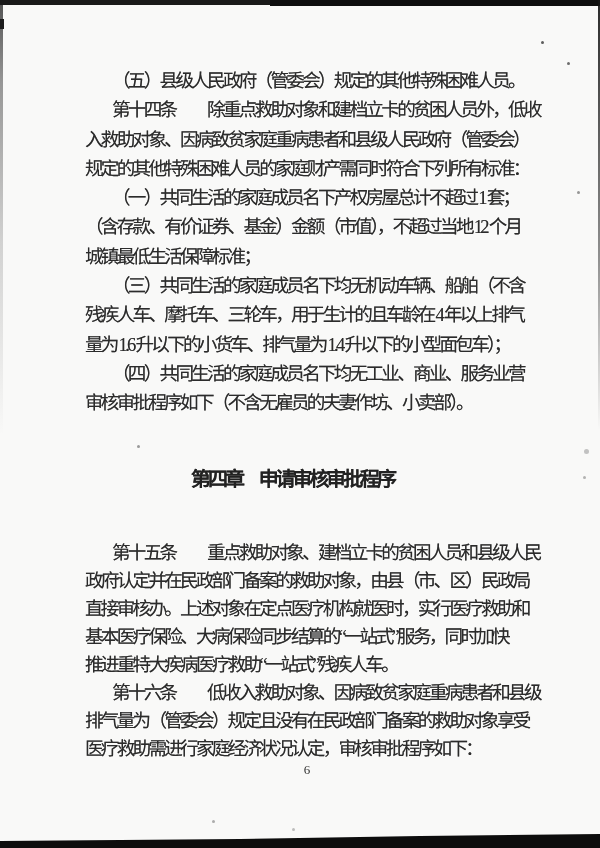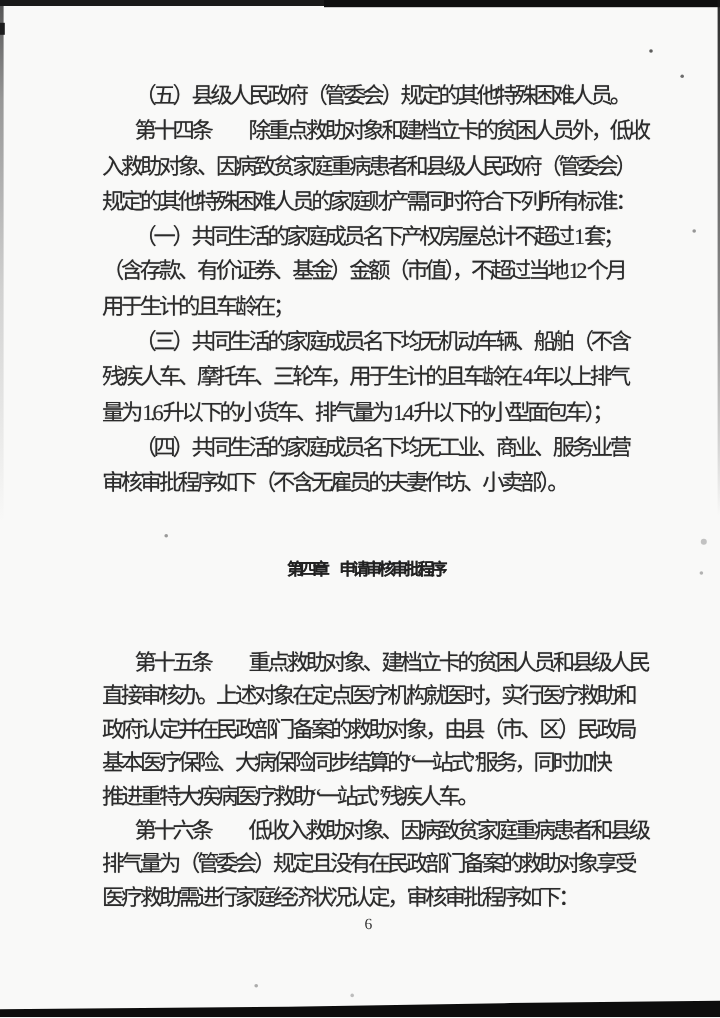--- a/index.html
+++ b/index.html
@@ -74,27 +74,27 @@
   }
   .block-lower .line {
     line-height: 28px;
     height: 28px;
   }
   .line.indent { padding-left: 27px; }
 
   .chapter-heading {
     position: absolute;
     top: 463px;
-    left: 12px;
+    left: 0;
     width: 585px;
     margin: 0;
     text-align: center;
     font-family: "Liberation Sans", "DejaVu Sans", sans-serif;
     font-weight: bold;
-    font-size: 14px;
+    font-size: 20px;
     letter-spacing: -3.1px;
     color: #222222;
     text-shadow: 0 0 0.5px rgba(30,30,30,0.6);
   }
 
   .page-number {
     position: absolute;
     top: 762px;
     left: 294px;
     width: 26px;
@@ -125,34 +125,34 @@
   <div class="speck sp8"></div>
   <div class="speck sp9"></div>
 
   <div class="text-block block-upper">
       <div class="line indent">（五）县级人民政府（管委会）规定的其他特殊困难人员。</div>
       <div class="line indent">第十四条　　除重点救助对象和建档立卡的贫困人员外，低收</div>
       <div class="line">入救助对象、因病致贫家庭重病患者和县级人民政府（管委会）</div>
       <div class="line">规定的其他特殊困难人员的家庭财产需同时符合下列所有标准：</div>
       <div class="line indent">（一）共同生活的家庭成员名下产权房屋总计不超过 1 套；</div>
       <div class="line">（含存款、有价证券、基金）金额（市值），不超过当地 12 个月</div>
-      <div class="line">用于生计的且车龄在；</div>
+      <div class="line">城镇最低生活保障标准；</div>
       <div class="line indent">（三）共同生活的家庭成员名下均无机动车辆、船舶（不含</div>
       <div class="line">残疾人车、摩托车、三轮车，用于生计的且车龄在 4 年以上排气</div>
       <div class="line">量为 1.6 升以下的小货车、排气量为 1.4 升以下的小型面包车）；</div>
       <div class="line indent">（四）共同生活的家庭成员名下均无工业、商业、服务业营</div>
       <div class="line">审核审批程序如下（不含无雇员的夫妻作坊、小卖部）。</div>
     </div>
 
   <h2 class="chapter-heading">第四章　申请审核审批程序</h2>
 
   <div class="text-block block-lower">
       <div class="line indent">第十五条　　重点救助对象、建档立卡的贫困人员和县级人民</div>
+      <div class="line">政府认定并在民政部门备案的救助对象，由县（市、区）民政局</div>
       <div class="line">直接审核办。上述对象在定点医疗机构就医时，实行医疗救助和</div>
-      <div class="line">政府认定并在民政部门备案的救助对象，由县（市、区）民政局</div>
       <div class="line">基本医疗保险、大病保险同步结算的“一站式”服务，同时加快</div>
       <div class="line">推进重特大疾病医疗救助“一站式”残疾人车。</div>
       <div class="line indent">第十六条　　低收入救助对象、因病致贫家庭重病患者和县级</div>
       <div class="line">排气量为（管委会）规定且没有在民政部门备案的救助对象享受</div>
       <div class="line">医疗救助需进行家庭经济状况认定，审核审批程序如下：</div>
     </div>
 
   <div class="page-number">6</div>
 </div>
 

